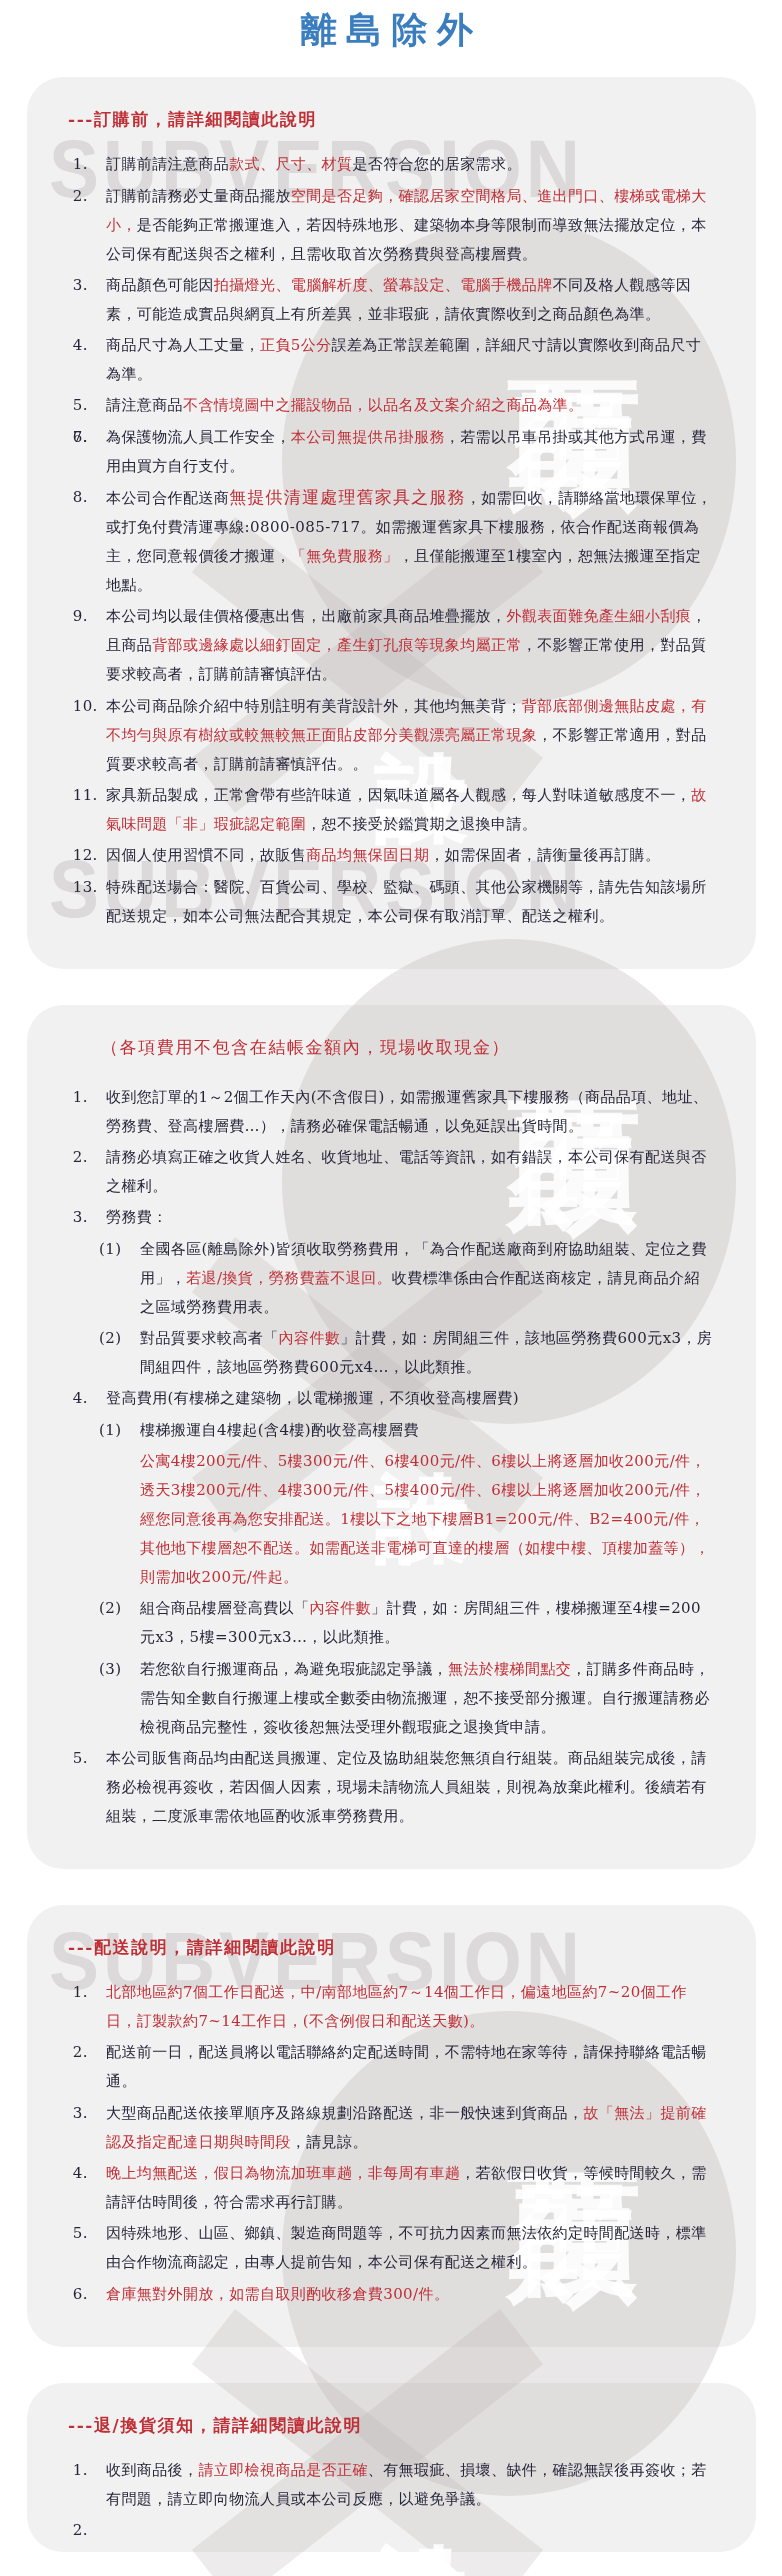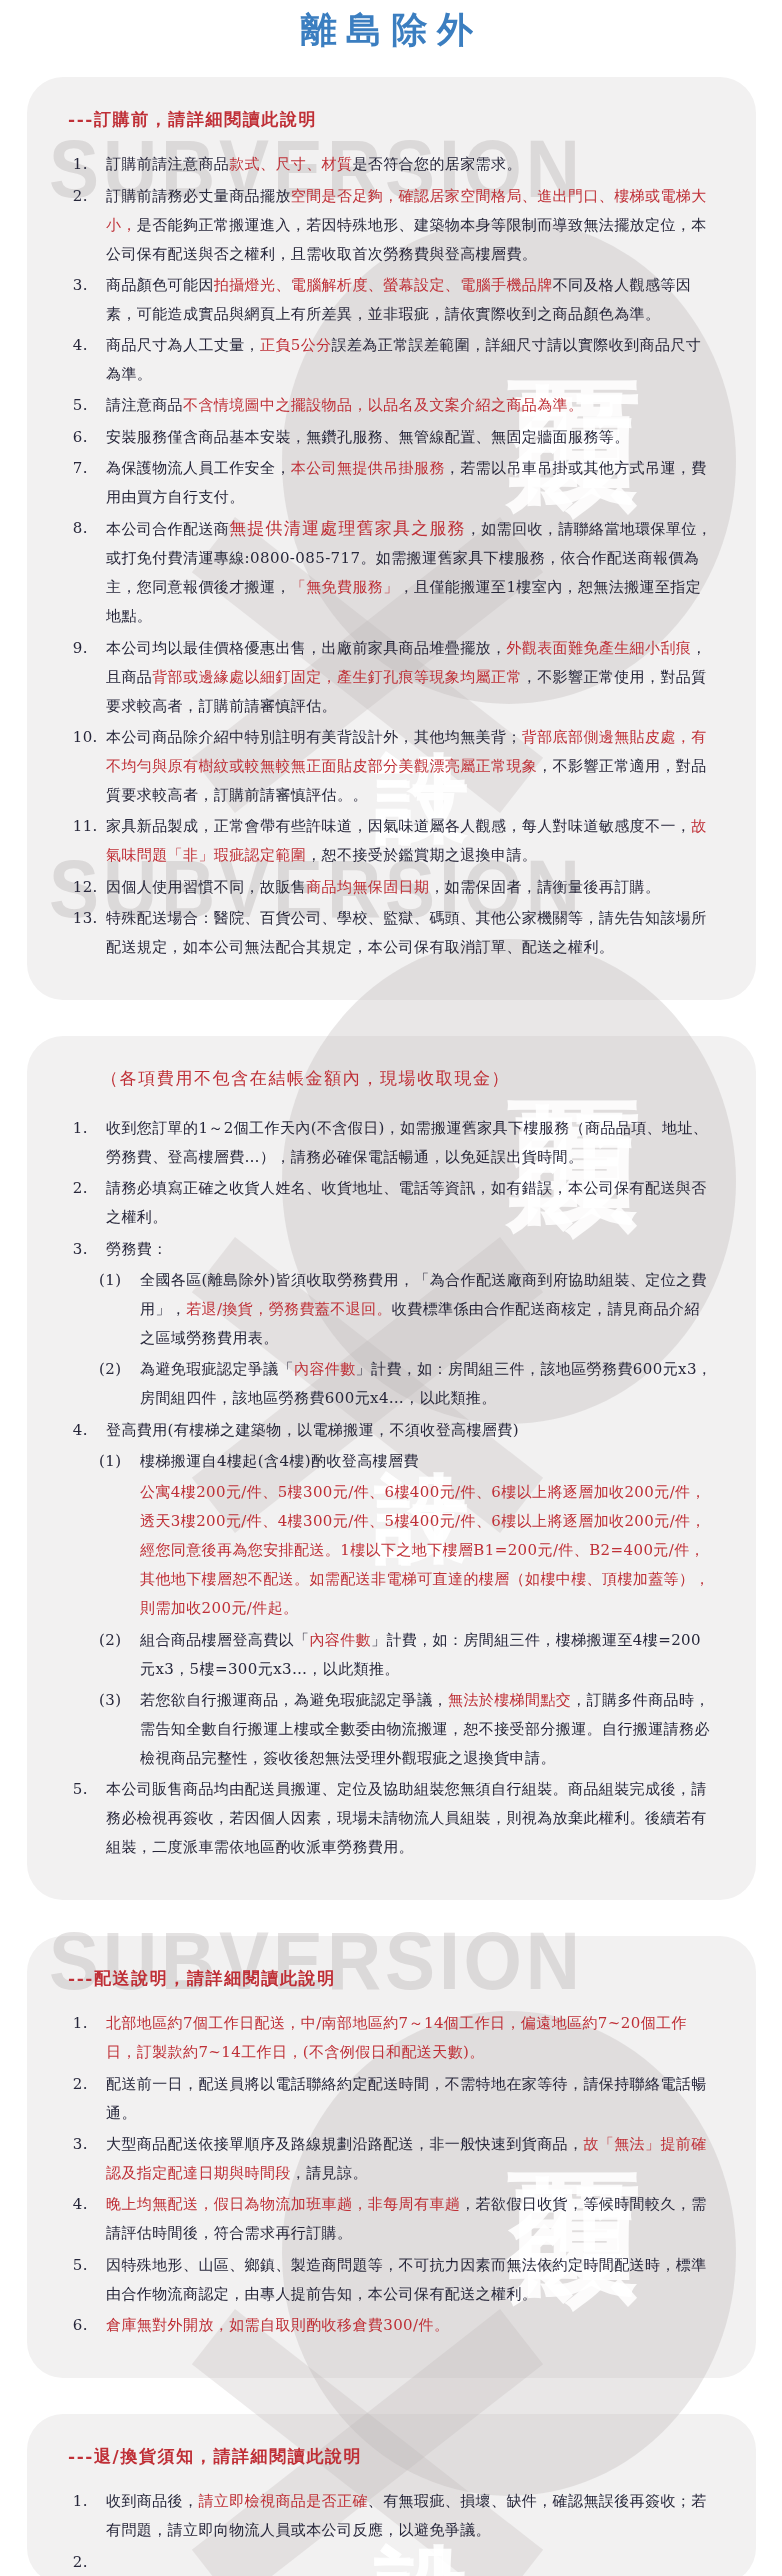--- a/index.html
+++ b/index.html
@@ -123,40 +123,40 @@
   <div class="sections" id="sections">
       <section class="box">
         <div class="box-content">
           <div class="sec-header">---訂購前，請詳細閱讀此說明</div>
           <div class="items">
             <div class="item ind0"><span class="num">1.</span><span class="s-d">訂購前請注意商品</span><span class="s-r">款式、尺寸、材質</span><span class="s-d">是否符合您的居家需求。</span></div>
             <div class="item ind0"><span class="num">2.</span><span class="s-d">訂購前請務必丈量商品擺放</span><span class="s-r">空間是否足夠，確認居家空間格局、進出門口、樓梯或電梯大小，</span><span class="s-d">是否能夠正常搬運進入，若因特殊地形、建築物本身等限制而導致無法擺放定位，本公司保有配送與否之權利，且需收取首次勞務費與登高樓層費。</span></div>
             <div class="item ind0"><span class="num">3.</span><span class="s-d">商品顏色可能因</span><span class="s-r">拍攝燈光、電腦解析度、螢幕設定、電腦手機品牌</span><span class="s-d">不同及格人觀感等因素，可能造成實品與網頁上有所差異，並非瑕疵，請依實際收到之商品顏色為準。</span></div>
             <div class="item ind0"><span class="num">4.</span><span class="s-d">商品尺寸為人工丈量，</span><span class="s-r">正負5公分</span><span class="s-d">誤差為正常誤差範圍，詳細尺寸請以實際收到商品尺寸為準。</span></div>
             <div class="item ind0"><span class="num">5.</span><span class="s-d">請注意商品</span><span class="s-r">不含情境圖中之擺設物品，以品名及文案介紹之商品為準。</span></div>
-            <div class="item ind0"><span class="num">6.</span><span class="s-d">安裝服務僅含商品基本安裝，無鑽孔服務、無管線配置、無固定牆面服務等。</span></div>
+            <div class="item ind0"><span class="num">6.</span></div>
             <div class="item ind0"><span class="num">7.</span><span class="s-d">為保護物流人員工作安全，</span><span class="s-r">本公司無提供吊掛服務</span><span class="s-d">，若需以吊車吊掛或其他方式吊運，費用由買方自行支付。</span></div>
             <div class="item ind0"><span class="num">8.</span><span class="s-d">本公司合作配送商</span><span class="s-R">無提供清運處理舊家具之服務</span><span class="s-d">，如需回收，請聯絡當地環保單位，或打免付費清運專線:0800-085-717。如需搬運舊家具下樓服務，依合作配送商報價為主，您同意報價後才搬運，</span><span class="s-r">「無免費服務」</span><span class="s-d">，且僅能搬運至1樓室內，恕無法搬運至指定地點。</span></div>
             <div class="item ind0"><span class="num">9.</span><span class="s-d">本公司均以最佳價格優惠出售，出廠前家具商品堆疊擺放，</span><span class="s-r">外觀表面難免產生細小刮痕</span><span class="s-d">，且商品</span><span class="s-r">背部或邊緣處以細釘固定，產生釘孔痕等現象均屬正常</span><span class="s-d">，不影響正常使用，對品質要求較高者，訂購前請審慎評估。</span></div>
             <div class="item ind0"><span class="num">10.</span><span class="s-d">本公司商品除介紹中特別註明有美背設計外，其他均無美背；</span><span class="s-r">背部底部側邊無貼皮處，有不均勻與原有樹紋或較無較無正面貼皮部分美觀漂亮屬正常現象</span><span class="s-d">，不影響正常適用，對品質要求較高者，訂購前請審慎評估。。</span></div>
             <div class="item ind0"><span class="num">11.</span><span class="s-d">家具新品製成，正常會帶有些許味道，因氣味道屬各人觀感，每人對味道敏感度不一，</span><span class="s-r">故氣味問題「非」瑕疵認定範圍</span><span class="s-d">，恕不接受於鑑賞期之退換申請。</span></div>
             <div class="item ind0"><span class="num">12.</span><span class="s-d">因個人使用習慣不同，故販售</span><span class="s-r">商品均無保固日期</span><span class="s-d">，如需保固者，請衡量後再訂購。</span></div>
             <div class="item ind0"><span class="num">13.</span><span class="s-d">特殊配送場合：醫院、百貨公司、學校、監獄、碼頭、其他公家機關等，請先告知該場所配送規定，如本公司無法配合其規定，本公司保有取消訂單、配送之權利。</span></div>
           </div>
         </div>
       </section>
       <section class="box">
         <div class="box-content">
           <div class="sec-subheader">（各項費用不包含在結帳金額內，現場收取現金）</div>
           <div class="items">
             <div class="item ind0"><span class="num">1.</span><span class="s-d">收到您訂單的1～2個工作天內(不含假日)，如需搬運舊家具下樓服務（商品品項、地址、勞務費、登高樓層費…），請務必確保電話暢通，以免延誤出貨時間。</span></div>
             <div class="item ind0"><span class="num">2.</span><span class="s-d">請務必填寫正確之收貨人姓名、收貨地址、電話等資訊，如有錯誤，本公司保有配送與否之權利。</span></div>
             <div class="item ind0"><span class="num">3.</span><span class="s-d">勞務費：</span></div>
             <div class="item ind1"><span class="num">(1)</span><span class="s-d">全國各區(離島除外)皆須收取勞務費用，「為合作配送廠商到府協助組裝、定位之費用」，</span><span class="s-r">若退/換貨，勞務費蓋不退回。</span><span class="s-d">收費標準係由合作配送商核定，請見商品介紹之區域勞務費用表。</span></div>
-            <div class="item ind1"><span class="num">(2)</span><span class="s-d">為避免瑕疵認定爭議「</span><span class="s-r">內容件數</span><span class="s-d">」計費，如：房間組三件，該地區勞務費600元x3，房間組四件，該地區勞務費600元x4…，以此類推。</span></div>
+            <div class="item ind1"><span class="num">(2)</span><span class="s-d">對品質要求較高者「</span><span class="s-r">內容件數</span><span class="s-d">」計費，如：房間組三件，該地區勞務費600元x3，房間組四件，該地區勞務費600元x4…，以此類推。</span></div>
             <div class="item ind0"><span class="num">4.</span><span class="s-d">登高費用(有樓梯之建築物，以電梯搬運，不須收登高樓層費)</span></div>
             <div class="item ind1"><span class="num">(1)</span><span class="s-d">樓梯搬運自4樓起(含4樓)酌收登高樓層費</span></div>
             <div class="item ind2"><span class="s-r">公寓4樓200元/件、5樓300元/件、6樓400元/件、6樓以上將逐層加收200元/件，透天3樓200元/件、4樓300元/件、5樓400元/件、6樓以上將逐層加收200元/件，經您同意後再為您安排配送。1樓以下之地下樓層B1=200元/件、B2=400元/件，其他地下樓層恕不配送。如需配送非電梯可直達的樓層（如樓中樓、頂樓加蓋等），則需加收200元/件起。</span></div>
             <div class="item ind1"><span class="num">(2)</span><span class="s-d">組合商品樓層登高費以「</span><span class="s-r">內容件數</span><span class="s-d">」計費，如：房間組三件，樓梯搬運至4樓=200元x3，5樓=300元x3…，以此類推。</span></div>
             <div class="item ind1"><span class="num">(3)</span><span class="s-d">若您欲自行搬運商品，為避免瑕疵認定爭議，</span><span class="s-r">無法於樓梯間點交</span><span class="s-d">，訂購多件商品時，需告知全數自行搬運上樓或全數委由物流搬運，恕不接受部分搬運。自行搬運請務必檢視商品完整性，簽收後恕無法受理外觀瑕疵之退換貨申請。</span></div>
             <div class="item ind0"><span class="num">5.</span><span class="s-d">本公司販售商品均由配送員搬運、定位及協助組裝您無須自行組裝。商品組裝完成後，請務必檢視再簽收，若因個人因素，現場未請物流人員組裝，則視為放棄此權利。後續若有組裝，二度派車需依地區酌收派車勞務費用。</span></div>
           </div>
         </div>
       </section>
       <section class="box">

